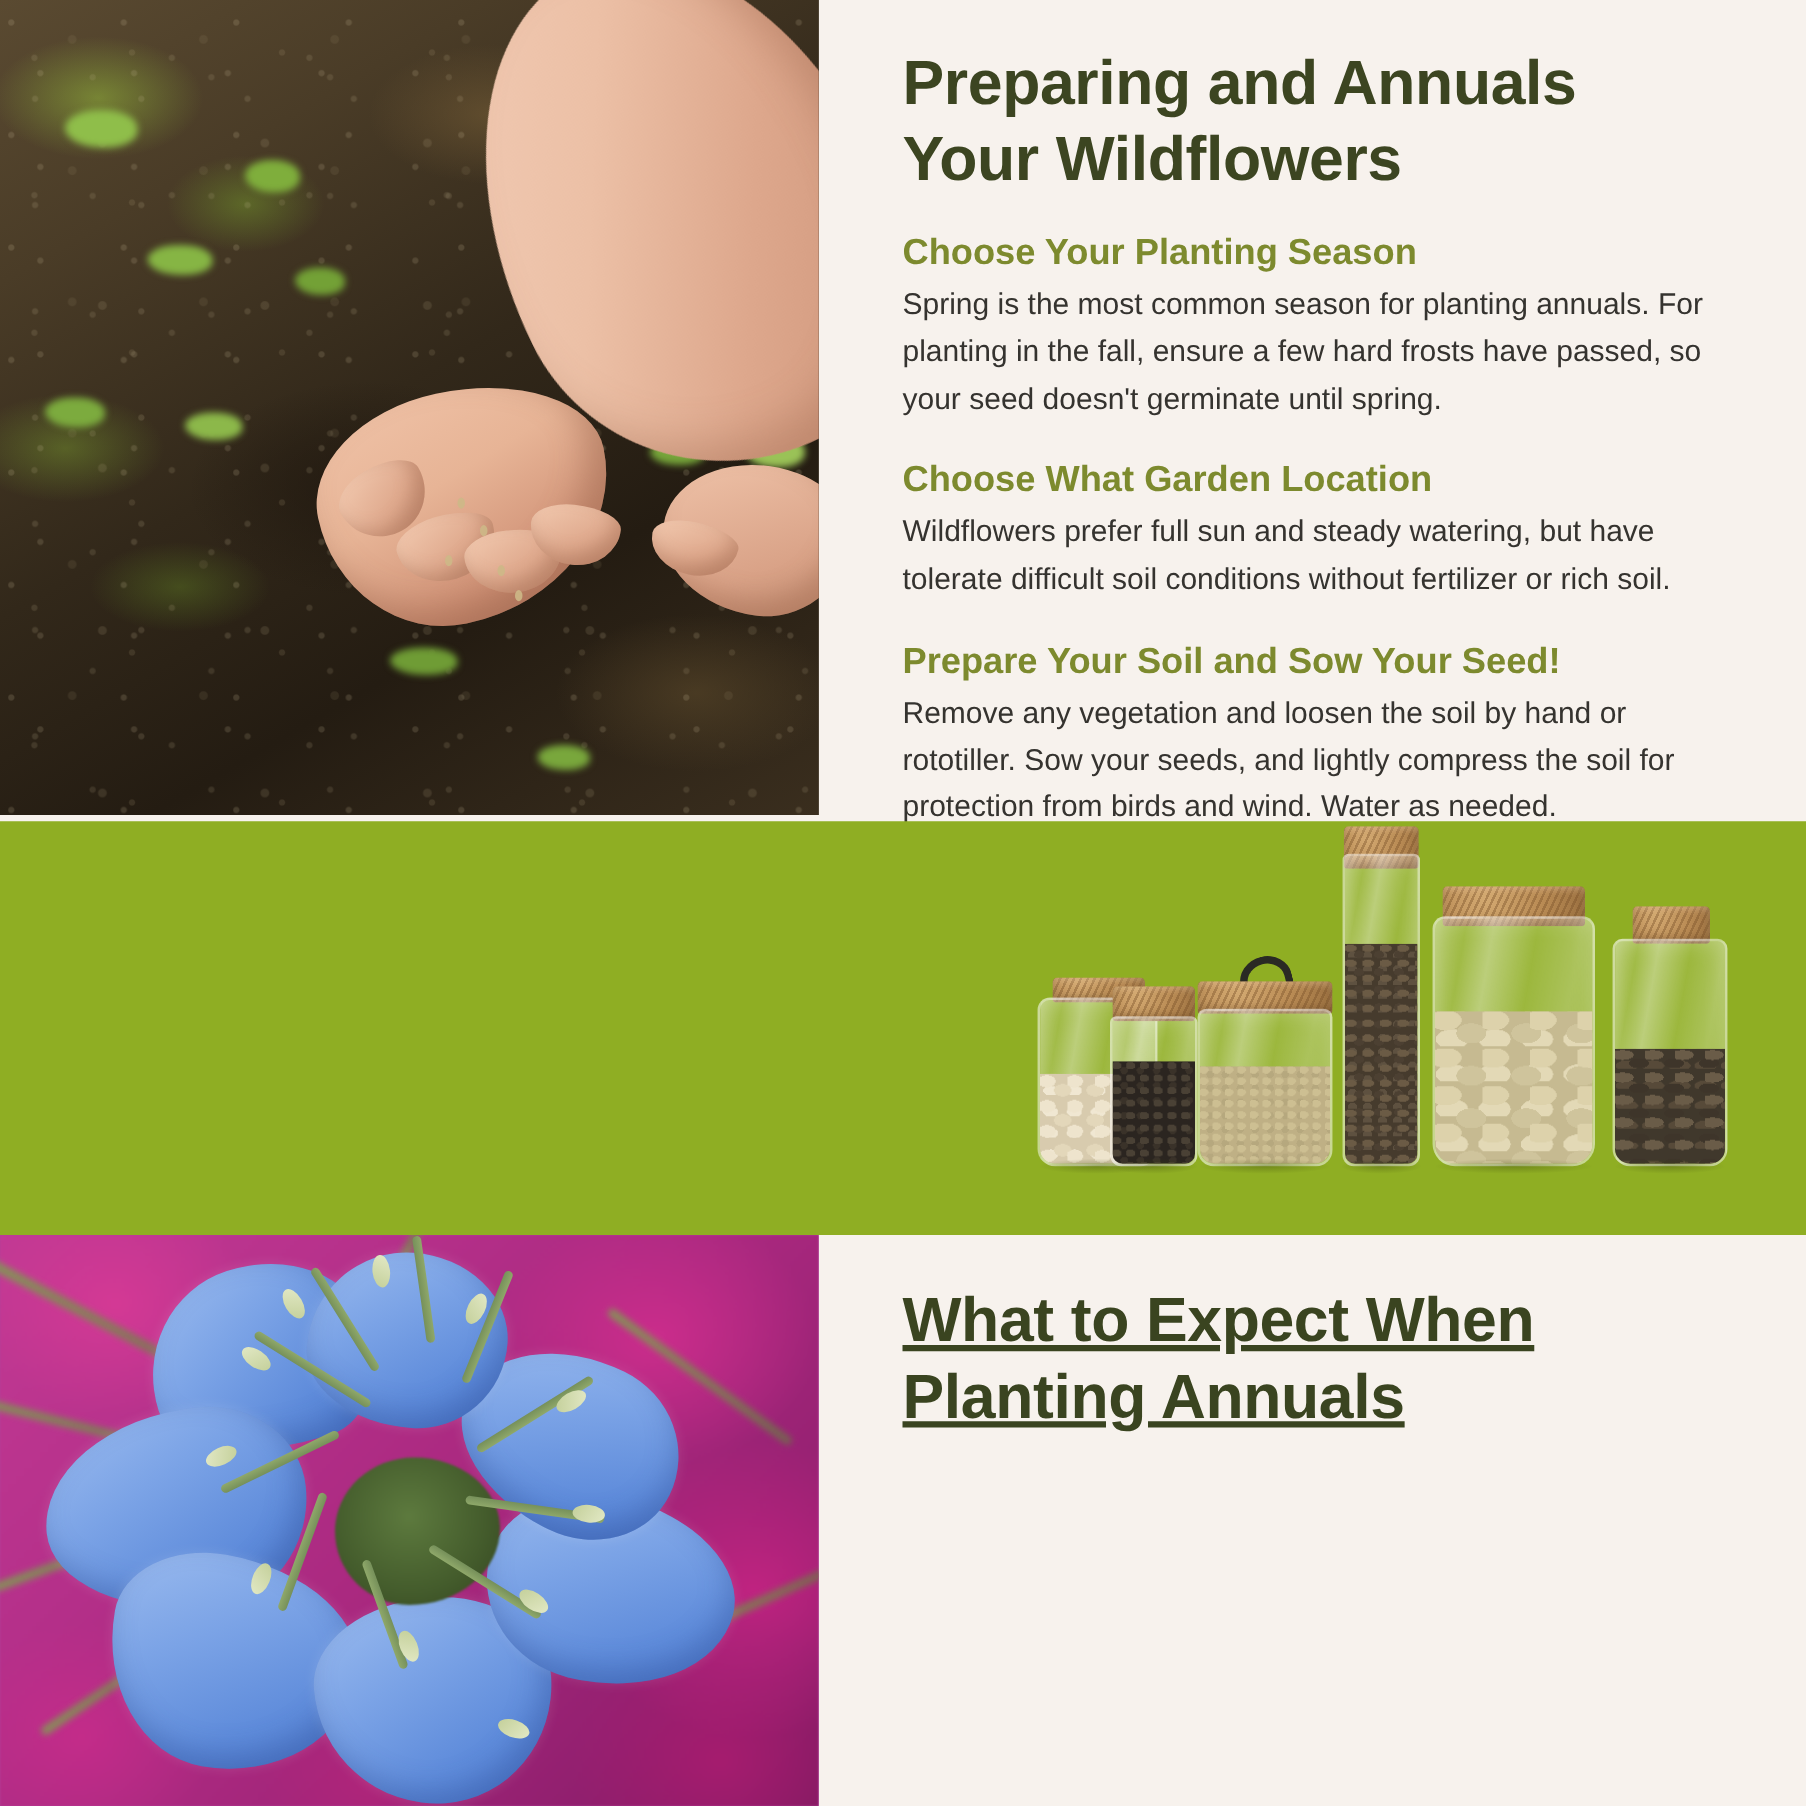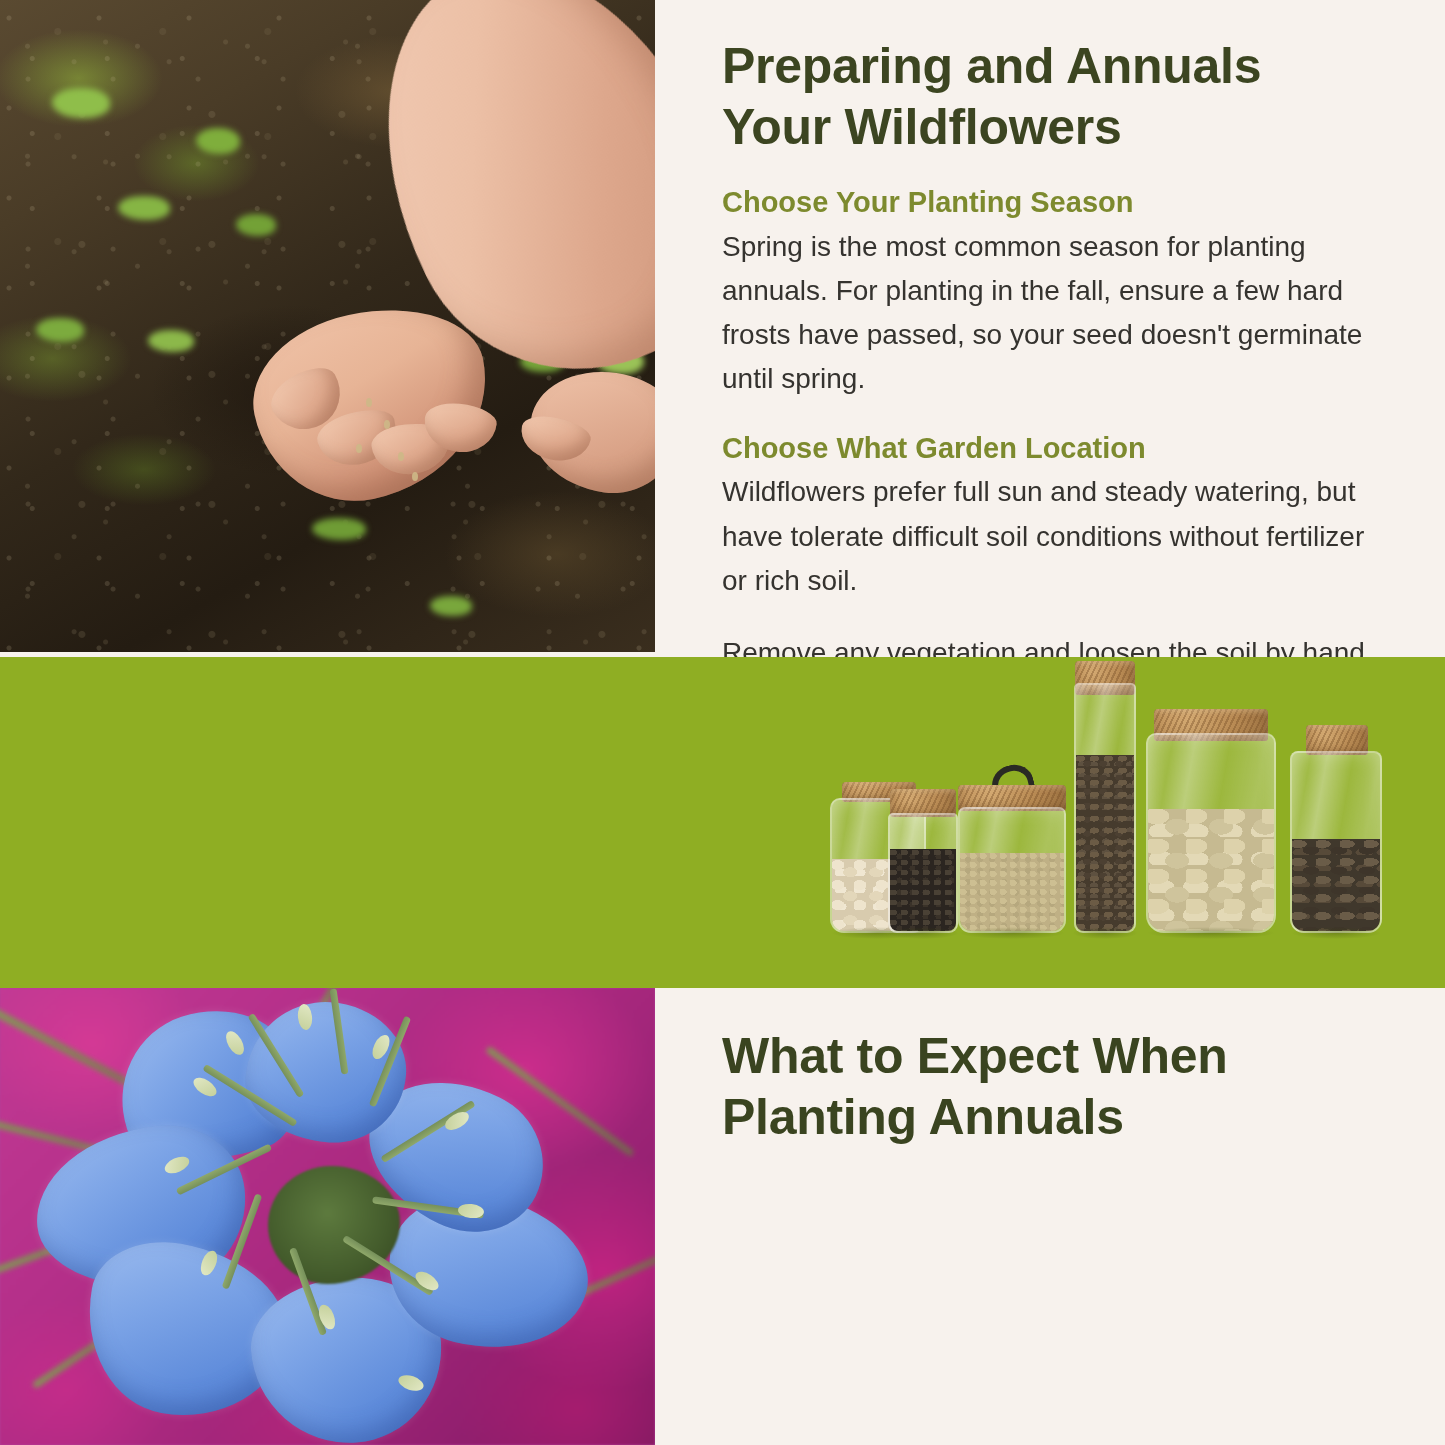--- a/index.html
+++ b/index.html
@@ -92,38 +92,39 @@
     font-size: 50px;
     line-height: 1.22;
     font-weight: bold;
     color: #3C4521;
     letter-spacing: -0.3px;
     margin: 0 0 26px 0;
   }
   .h1.bottom {
     color: #3A4420;
     margin-bottom: 48px;
+    text-decoration: underline;
   }
   .h1-white {
     font-size: 52px;
     line-height: 1.15;
     font-weight: bold;
     color: #F7F5EC;
     letter-spacing: -0.3px;
     margin: 0 0 30px 0;
   }
   .subhead {
     font-size: 29px;
     font-weight: bold;
     color: #7D8A2E;
     margin: 0 0 3px 0;
     line-height: 1.3;
   }
   .body {
-    font-size: 28px;
+    font-size: 24px;
     line-height: 1.58;
     color: #35332F;
     margin: 0 0 28px 0;
   }
   .body:last-child { margin-bottom: 0; }
   .body-white {
     font-size: 24px;
     line-height: 1.62;
     color: #F4F3E6;
     margin: 0;
@@ -393,20 +394,21 @@
         <div class="subhead">Choose Your Planting Season</div>
         <p class="body">Spring is the most common season for planting annuals. For planting in the fall, ensure a few hard frosts have passed, so your seed doesn't germinate until spring.</p>
       </div>
 
       <div class="block">
         <div class="subhead">Choose What Garden Location</div>
         <p class="body">Wildflowers prefer full sun and steady watering, but have tolerate difficult soil conditions without fertilizer or rich soil.</p>
       </div>
 
       <div class="block">
+        <div class="subhead">Prepare Your Soil and Sow Your Seed!</div>
         <p class="body">Remove any vegetation and loosen the soil by hand or rototiller. Sow your seeds, and lightly compress the soil for protection from birds and wind. Water as needed.</p>
       </div>
     </div>
   </div>
 
   <div class="green-band">
 
     <div class="green-text">
     </div>
 

